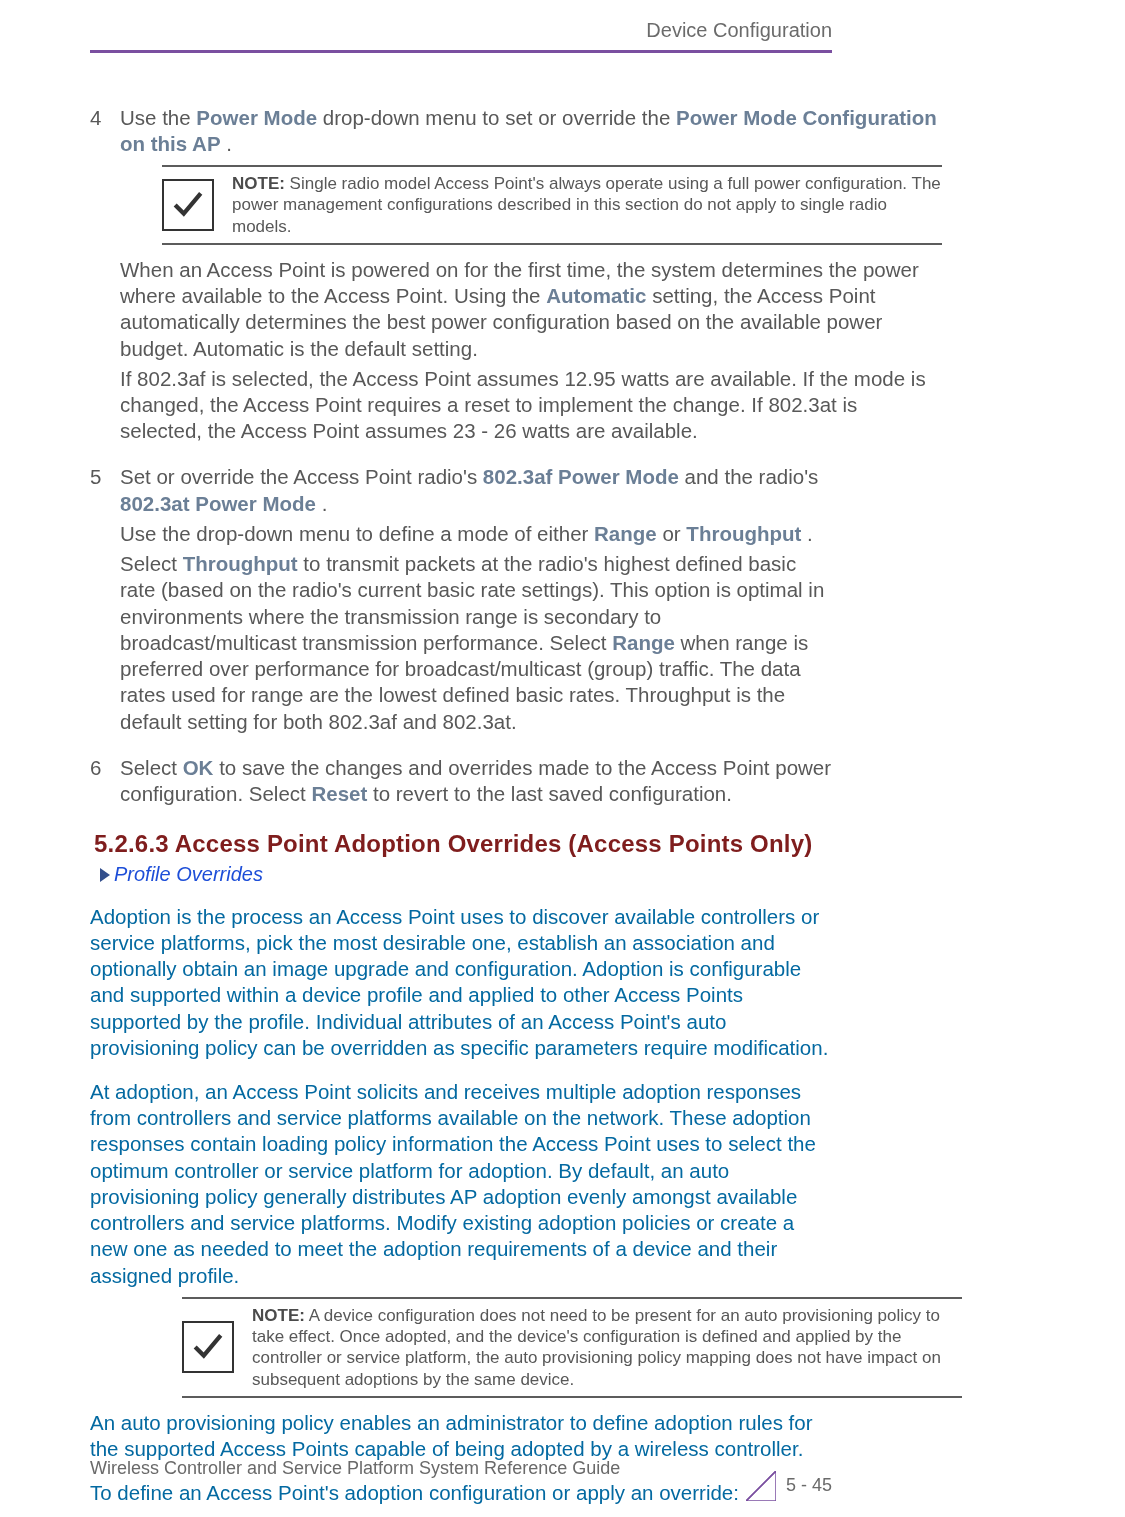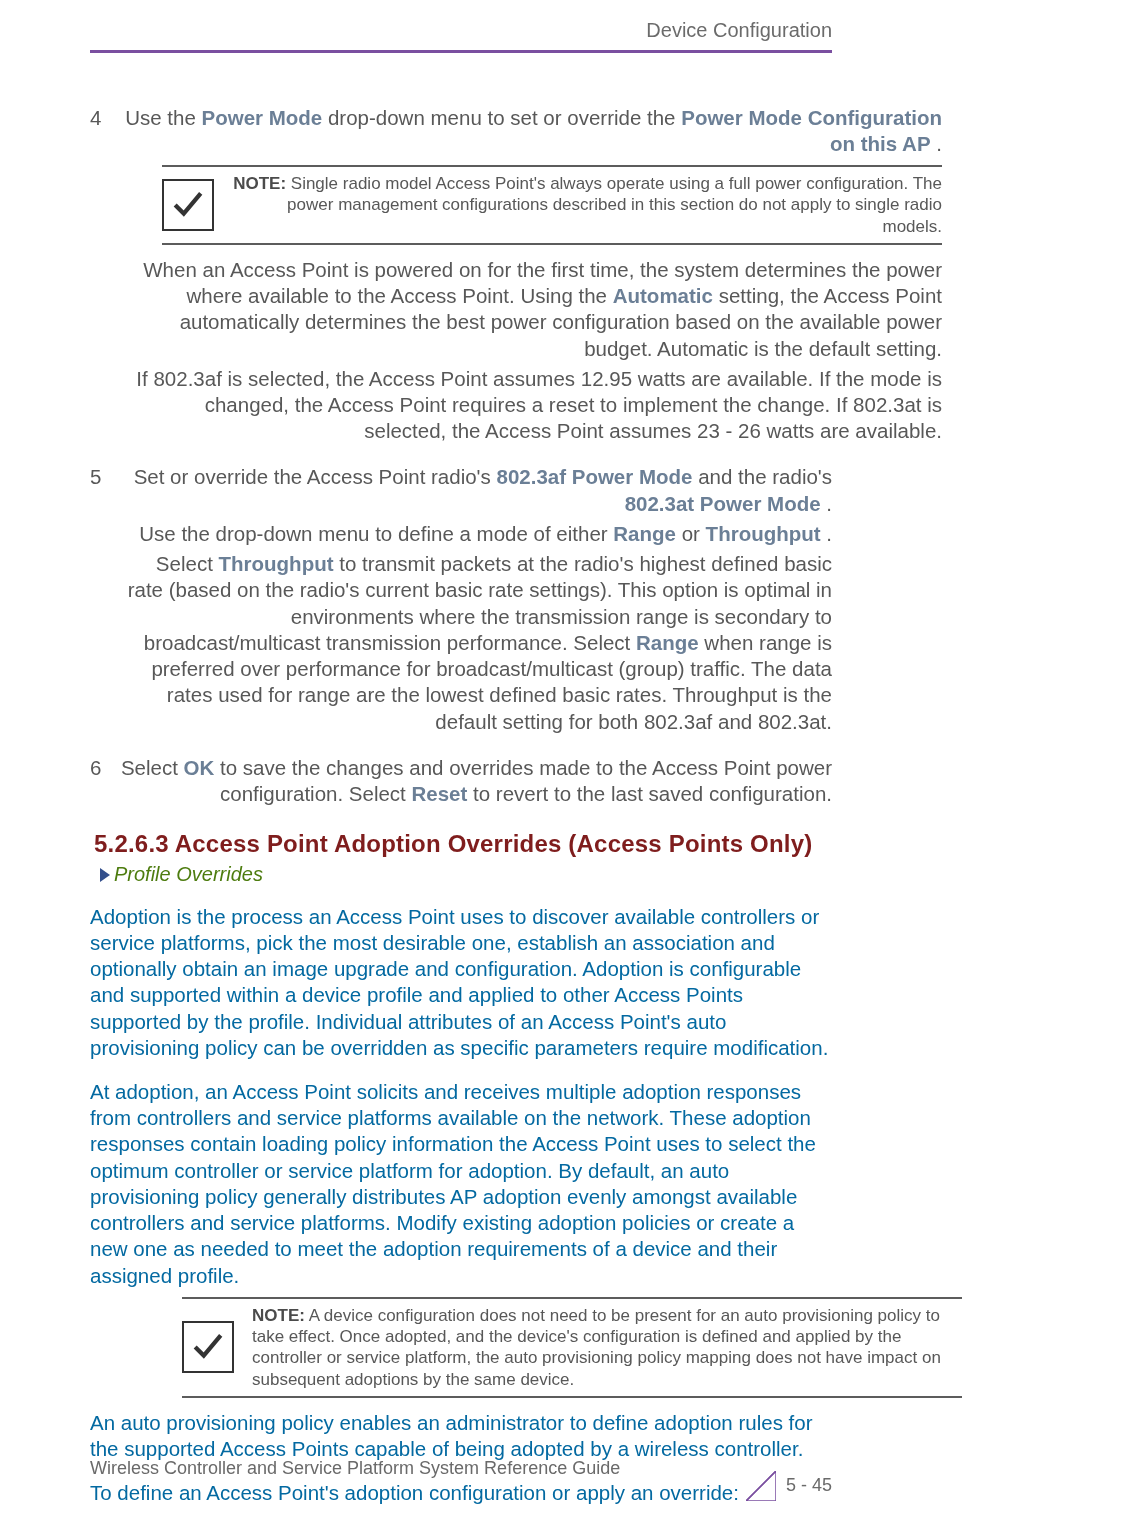--- a/index.html
+++ b/index.html
@@ -43,21 +43,20 @@
     display: flex;
     margin-bottom: 6px;
   }
   .num-item .num {
     flex: 0 0 30px;
     font-size: 20.5px;
     color: #585858;
   }
   .num-item .body {
     flex: 1;
-    text-align: right;
   }
   .bold-link {
     color: #6b7f96;
     font-weight: 700;
   }
   .note-block {
     margin: 8px 0 12px 42px;
     width: 780px;
   }
   .note-rule {
@@ -100,21 +99,21 @@
     font-family: Arial, sans-serif;
     margin: 18px 0 2px 4px;
     letter-spacing: 0.2px;
   }
   .arrow-line {
     display: flex;
     align-items: center;
     gap: 4px;
     margin: 0 0 16px 10px;
     font-style: italic;
-    color: #4d7c0f;
+    color: #1d4ed8;
     font-size: 20px;
   }
   .main-para {
     font-size: 20.5px;
     line-height: 1.28;
     color: #0369a1;
     font-weight: 300;
     margin: 0 0 18px 0;
   }
   .footer {

